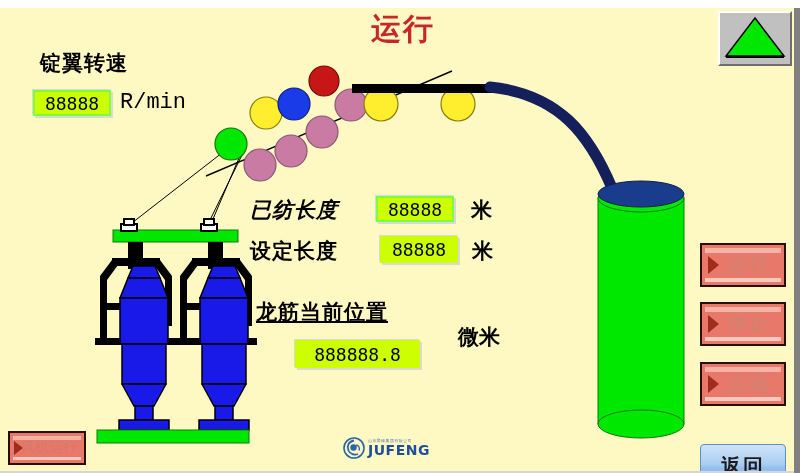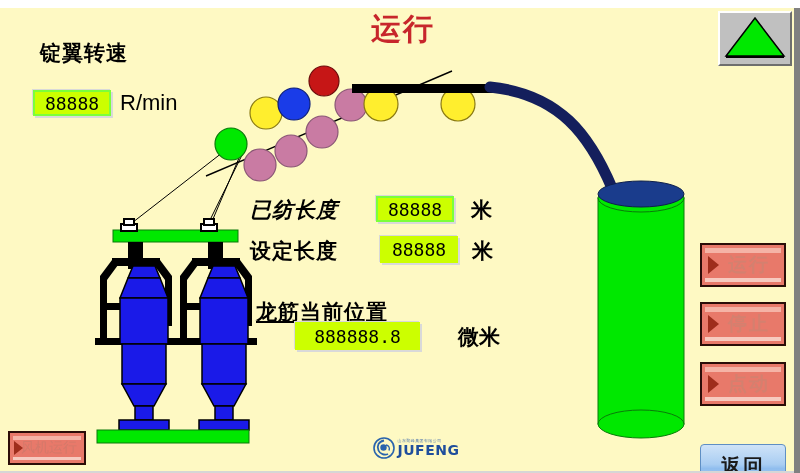--- a/index.html
+++ b/index.html
@@ -51,21 +51,21 @@
     font-size:21px;font-weight:bold;color:#000000;
     letter-spacing:1px;white-space:nowrap;
   }
   .unit{
     position:absolute;
     font-family:"DejaVu Serif","Liberation Serif",serif;
     font-size:21px;font-weight:bold;color:#000;white-space:nowrap;
   }
   .unit-latin{
     position:absolute;
-    font-family:Liberation Sans, sans-serif;
+    font-family:Liberation Mono, monospace;
     font-size:22px;color:#000;white-space:nowrap;
   }
 
   
   .valbox{
     position:absolute;
     background:#ccff00;
     color:#000000;
     font-family:"DejaVu Sans Mono","Liberation Mono",monospace;
     font-size:18px;
@@ -145,22 +145,22 @@
     border:1px solid #5f8fc4;
     border-radius:4px;
     box-sizing:border-box;
     display:flex;align-items:center;justify-content:center;
     font-family:"DejaVu Sans","Liberation Sans",sans-serif;
     font-size:20px;font-weight:bold;color:#1a1a1a;letter-spacing:2px;
   }
 
   
   .logo{
-    position:absolute;left:361px;top:427px;width:110px;height:26px;
-    display:flex;align-items:center;justify-content:center;
+    position:absolute;left:343px;top:427px;width:110px;height:26px;
+    display:flex;align-items:center;
   }
   .logo .mark{width:22px;height:22px;flex:0 0 22px;}
   .logo .txtwrap{margin-left:3px;display:flex;flex-direction:column;justify-content:center;}
   .logo .tiny{
     font-family:"DejaVu Sans","Liberation Sans",sans-serif;
     font-size:4px;color:#5a7fae;letter-spacing:0.4px;line-height:5px;
     white-space:nowrap;
   }
   .logo .brand{
     font-family:"DejaVu Sans","Liberation Sans",sans-serif;
@@ -256,34 +256,34 @@
 
   <div class="tri-box">
     <div class="tri-inner">
       <svg width="62" height="44" viewBox="0 0 62 44">
         <polygon points="31,2 60,40 2,40" fill="#00e800" stroke="#000000" stroke-width="1.5"></polygon>
         <rect x="2" y="40" width="58" height="2" fill="#000000"></rect>
       </svg>
     </div>
   </div>
 
-  <div class="cn-label" style="left:40px;top:31px;">锭翼转速</div>
+  <div class="cn-label" style="left:40px;top:41px;">锭翼转速</div>
   <div class="valbox shadow greenrim" style="left:33px;top:82px;width:78px;height:26px;">88888</div>
   <div class="unit-latin" style="left:120px;top:82px;">R/min</div>
 
   <div class="cn-label" style="left:250px;top:188px;font-style:italic;">已纺长度</div>
   <div class="valbox shadow greenrim" style="left:376px;top:188px;width:78px;height:26px;">88888</div>
   <div class="unit" style="left:471px;top:188px;">米</div>
 
   <div class="cn-label" style="left:250px;top:229px;">设定长度</div>
   <div class="valbox shadow plain" style="left:380px;top:228px;width:78px;height:27px;">88888</div>
   <div class="unit" style="left:472px;top:229px;">米</div>
 
   <div class="cn-label" style="left:256px;top:290px;text-decoration:underline;">龙筋当前位置</div>
-  <div class="valbox shadow plain" style="left:295px;top:314px;width:125px;height:28px;">888888.8</div>
+  <div class="valbox shadow plain" style="left:295px;top:332px;width:125px;height:28px;">888888.8</div>
   <div class="unit" style="left:458px;top:315px;text-align:center;">微米</div>
 
   <div class="btn-red" style="left:700px;top:235px;">
     <div class="hl-top"></div>
     <div class="hl-bot"></div>
     <div class="arrow"></div>
     <div class="blabel">运行</div>
   </div>
 
   <div class="btn-red" style="left:700px;top:294px;">

